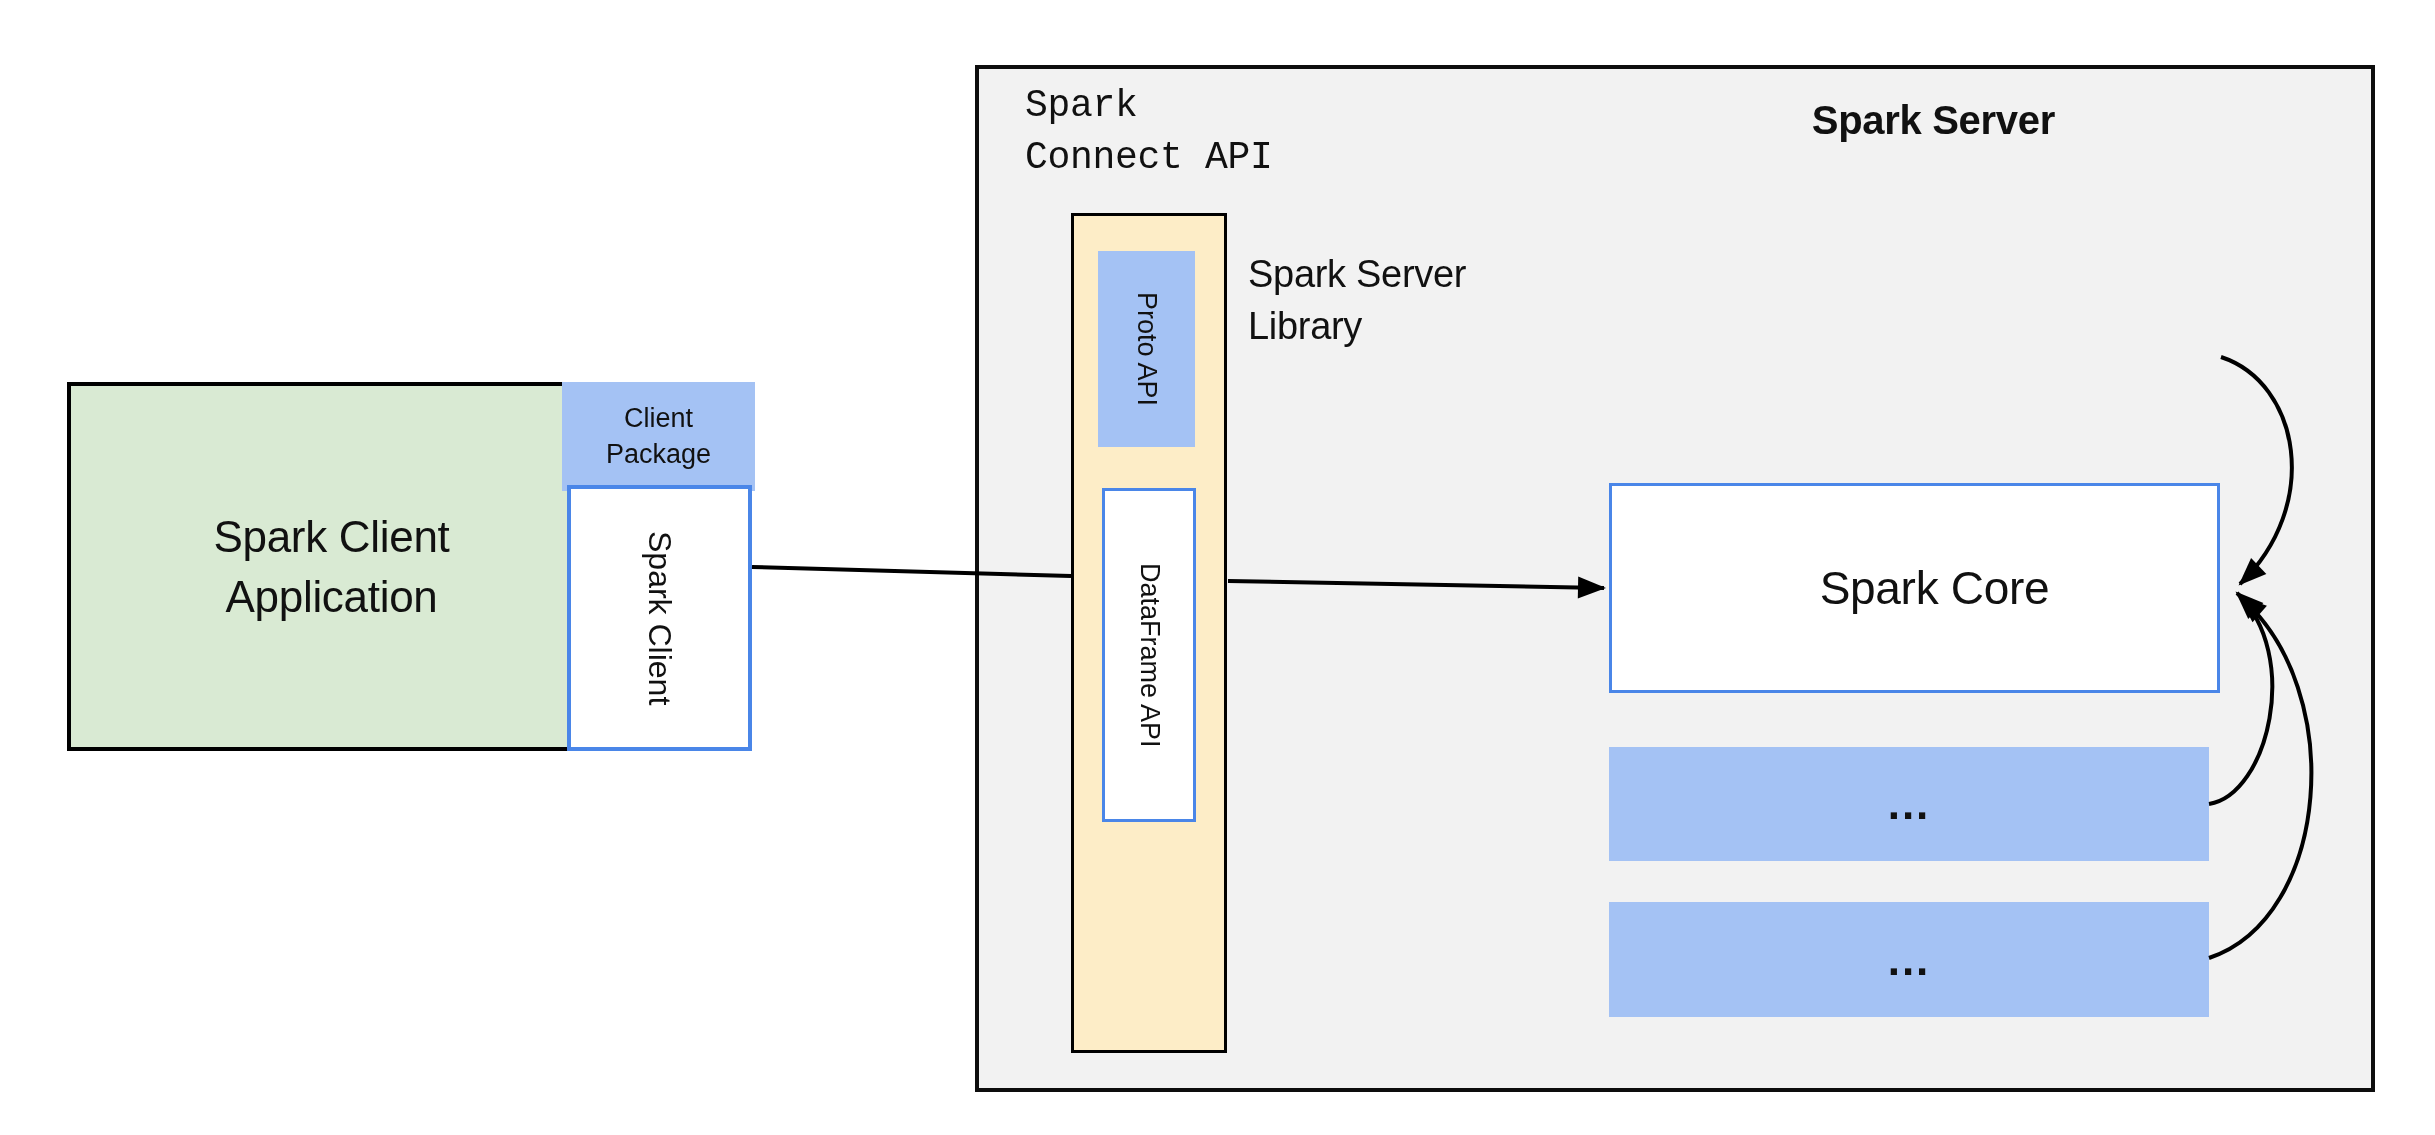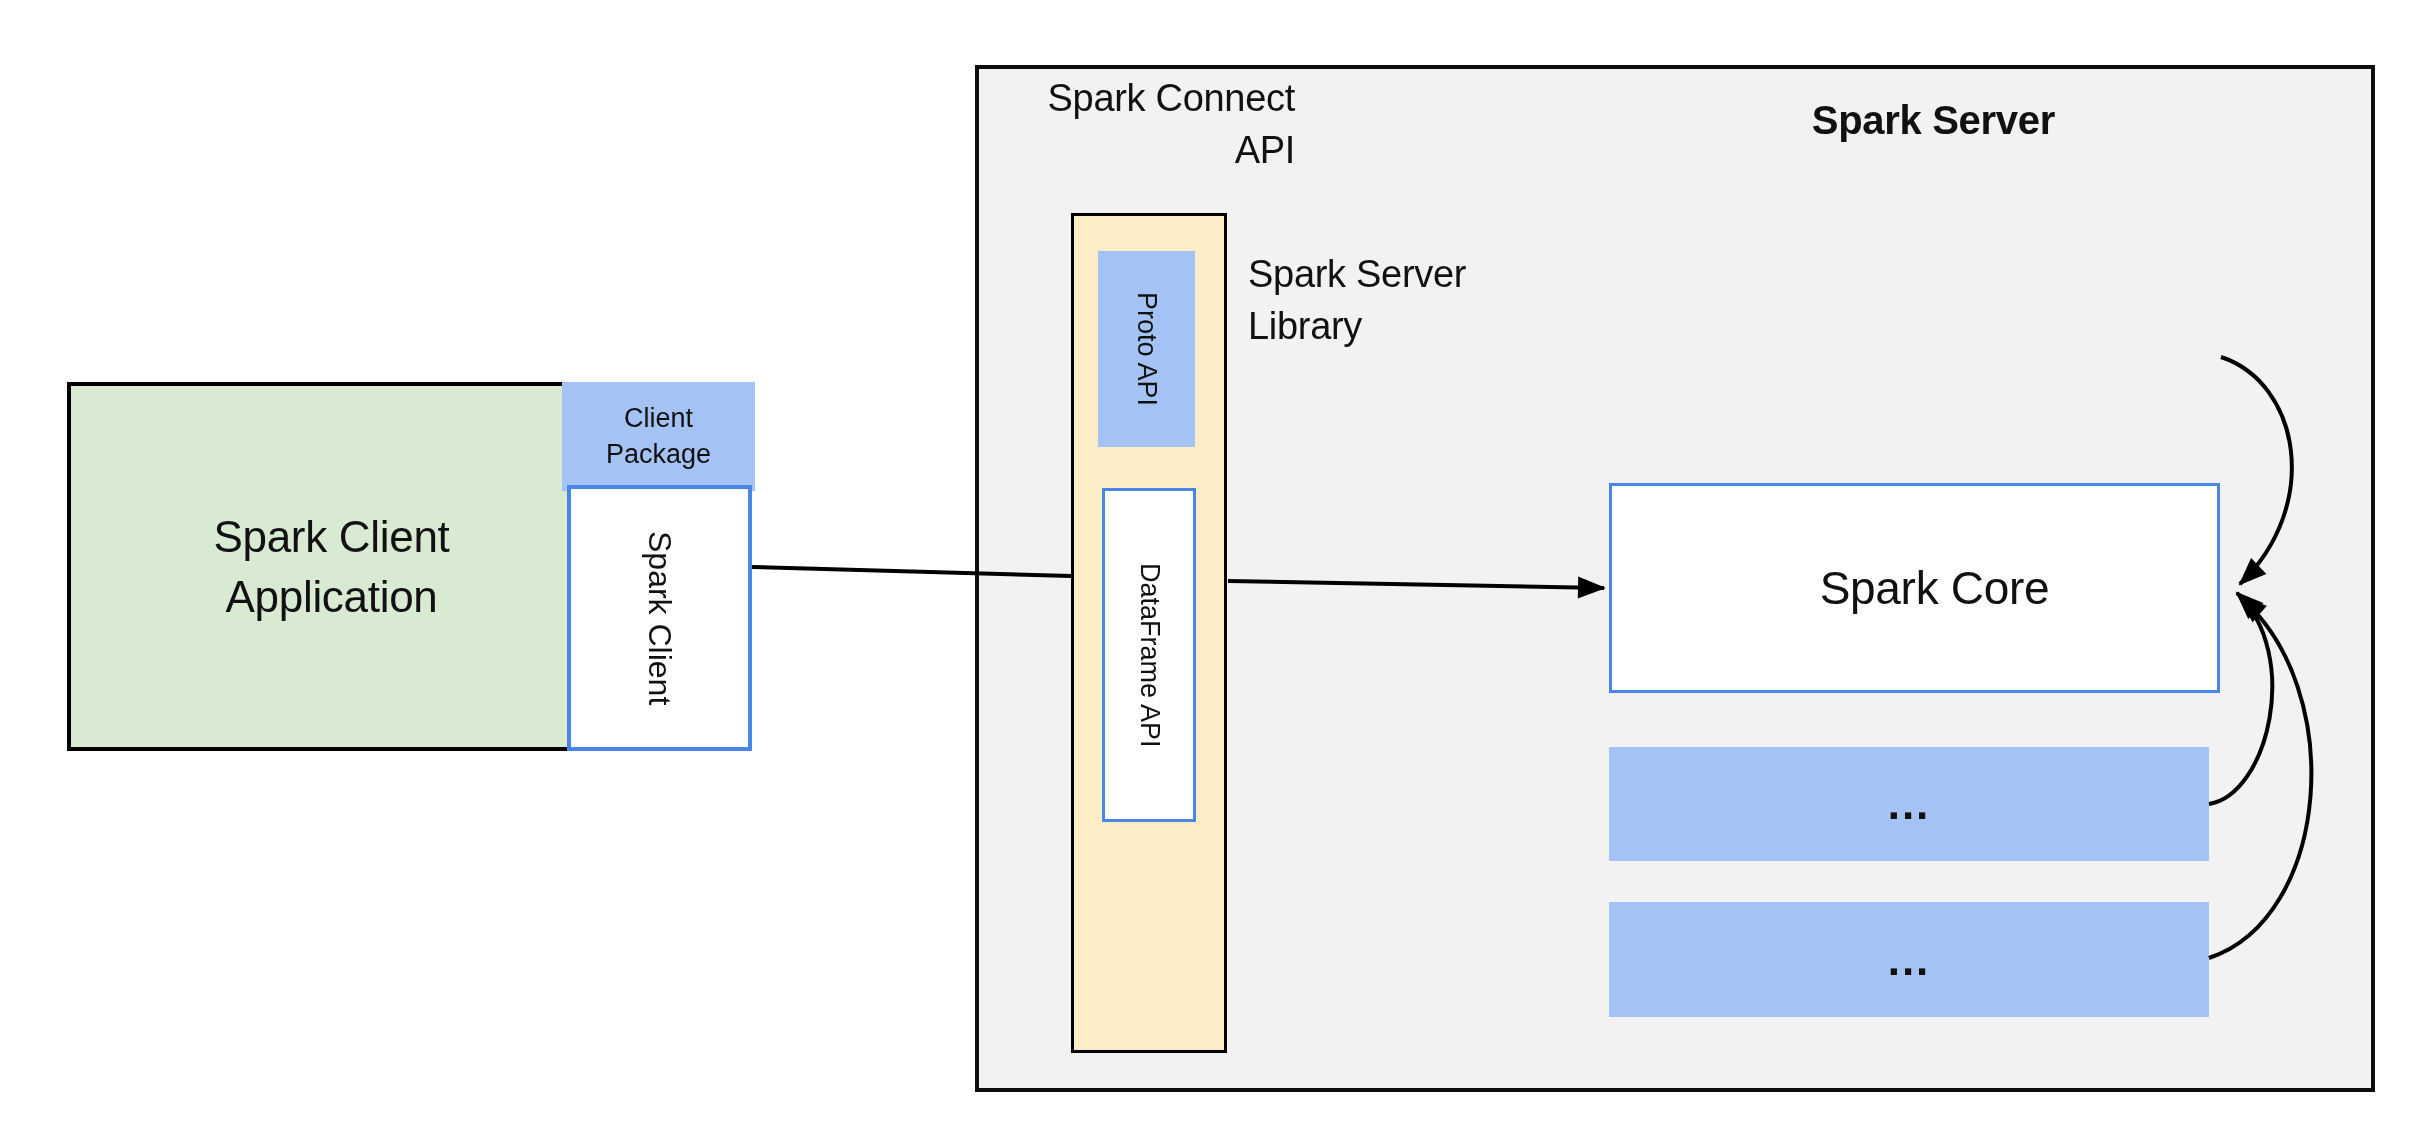--- a/index.html
+++ b/index.html
@@ -16,22 +16,22 @@
   .center-flex{display:flex;align-items:center;justify-content:center;text-align:center;}
 
   
   .server-container{
     left:975px;top:65px;width:1400px;height:1027px;
     background:var(--container-fill);border:4px solid var(--container-border);
   }
 
   
   .connect-label{
-    left:1025px;top:72px;width:270px;font-size:38px;line-height:1.38;
-    text-align:right;letter-spacing:-0.3px;
+    left:1025px;top:80px;width:270px;font-size:38px;line-height:1.38;
+    text-align:left;letter-spacing:-0.3px;font-family:Liberation Mono, monospace;
   }
   .server-title{
     left:1655px;top:98px;width:400px;font-size:40px;font-weight:bold;
     text-align:right;letter-spacing:-0.3px;
   }
   .server-library-label{
     left:1248px;top:248px;width:250px;font-size:38px;line-height:1.38;
     text-align:left;letter-spacing:-0.3px;
   }
 

